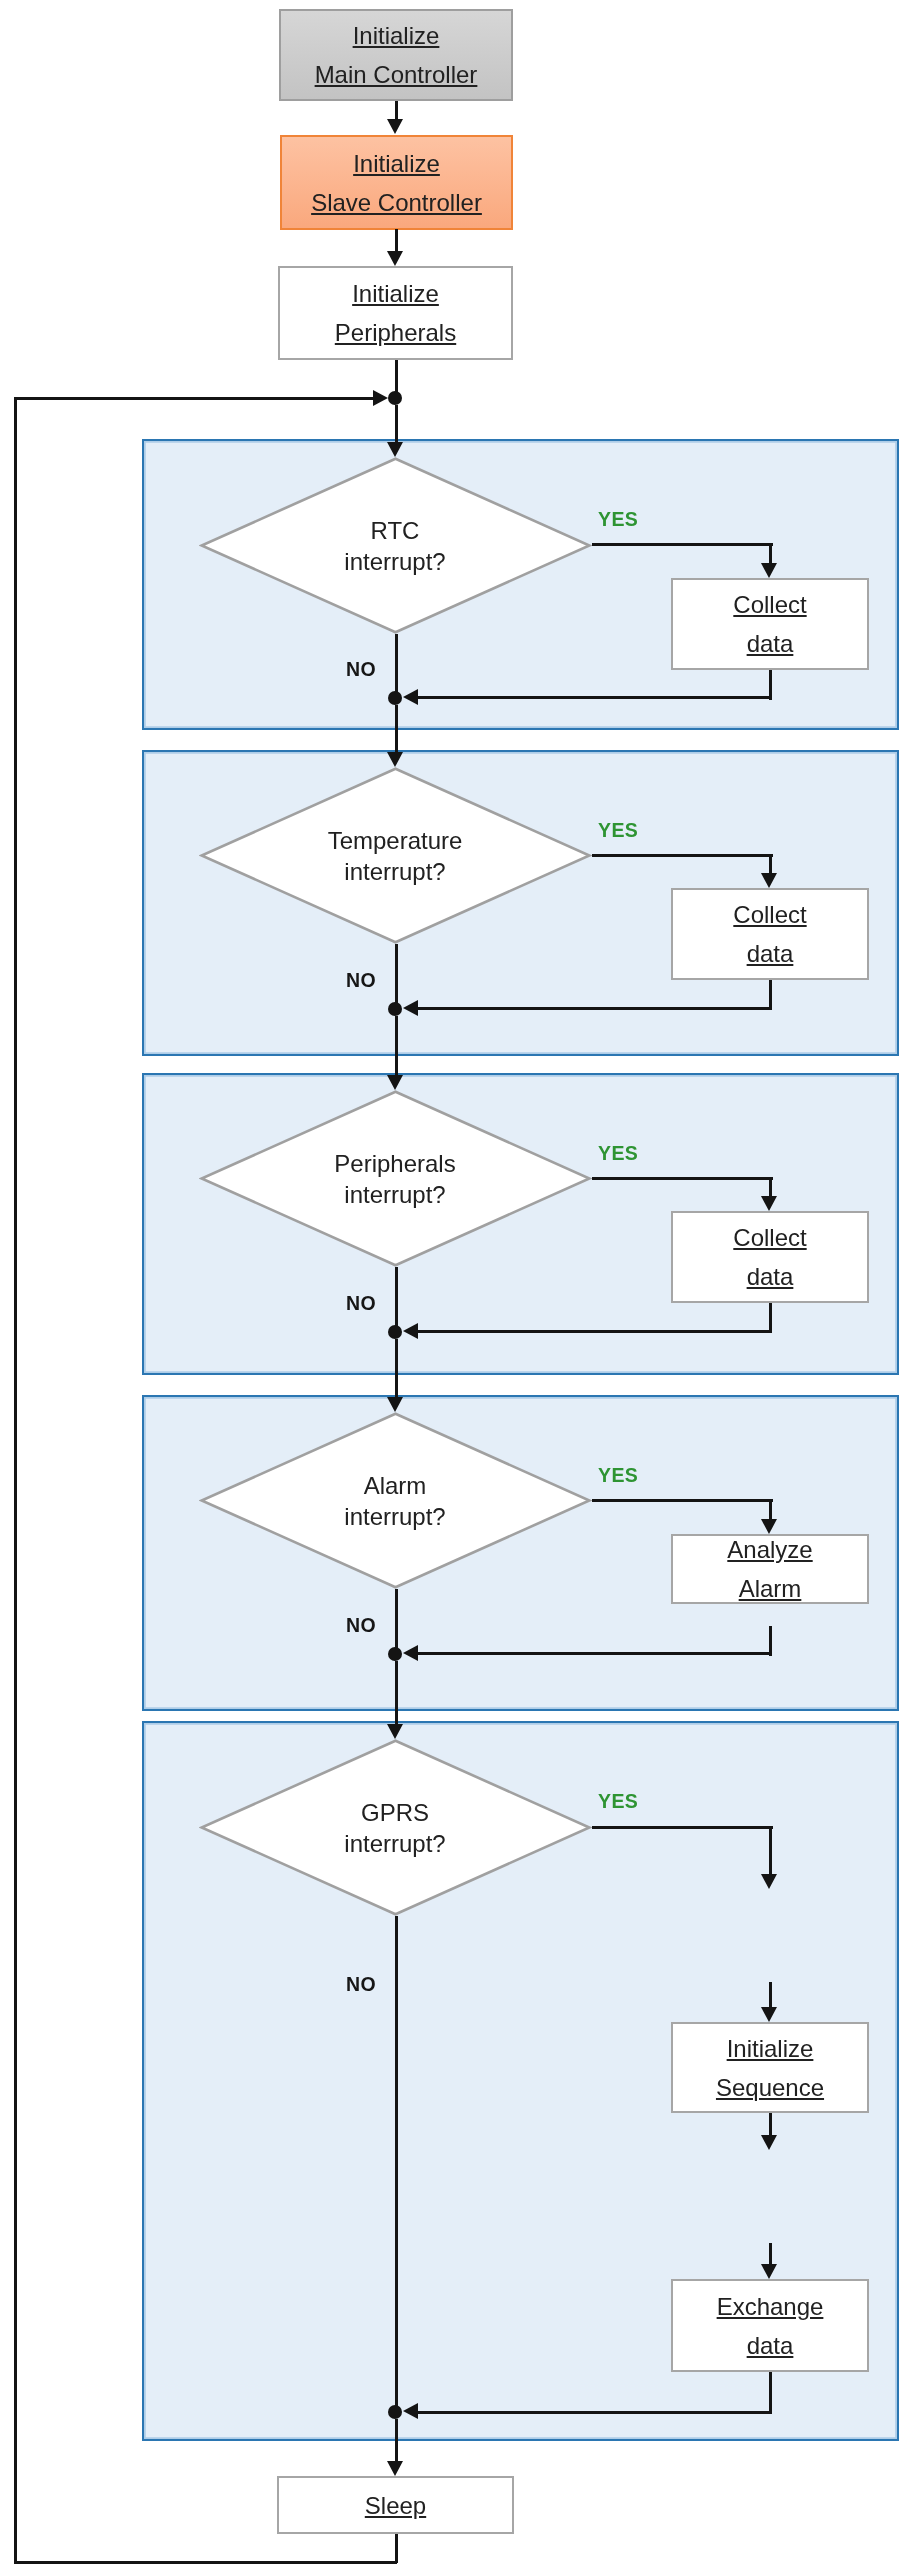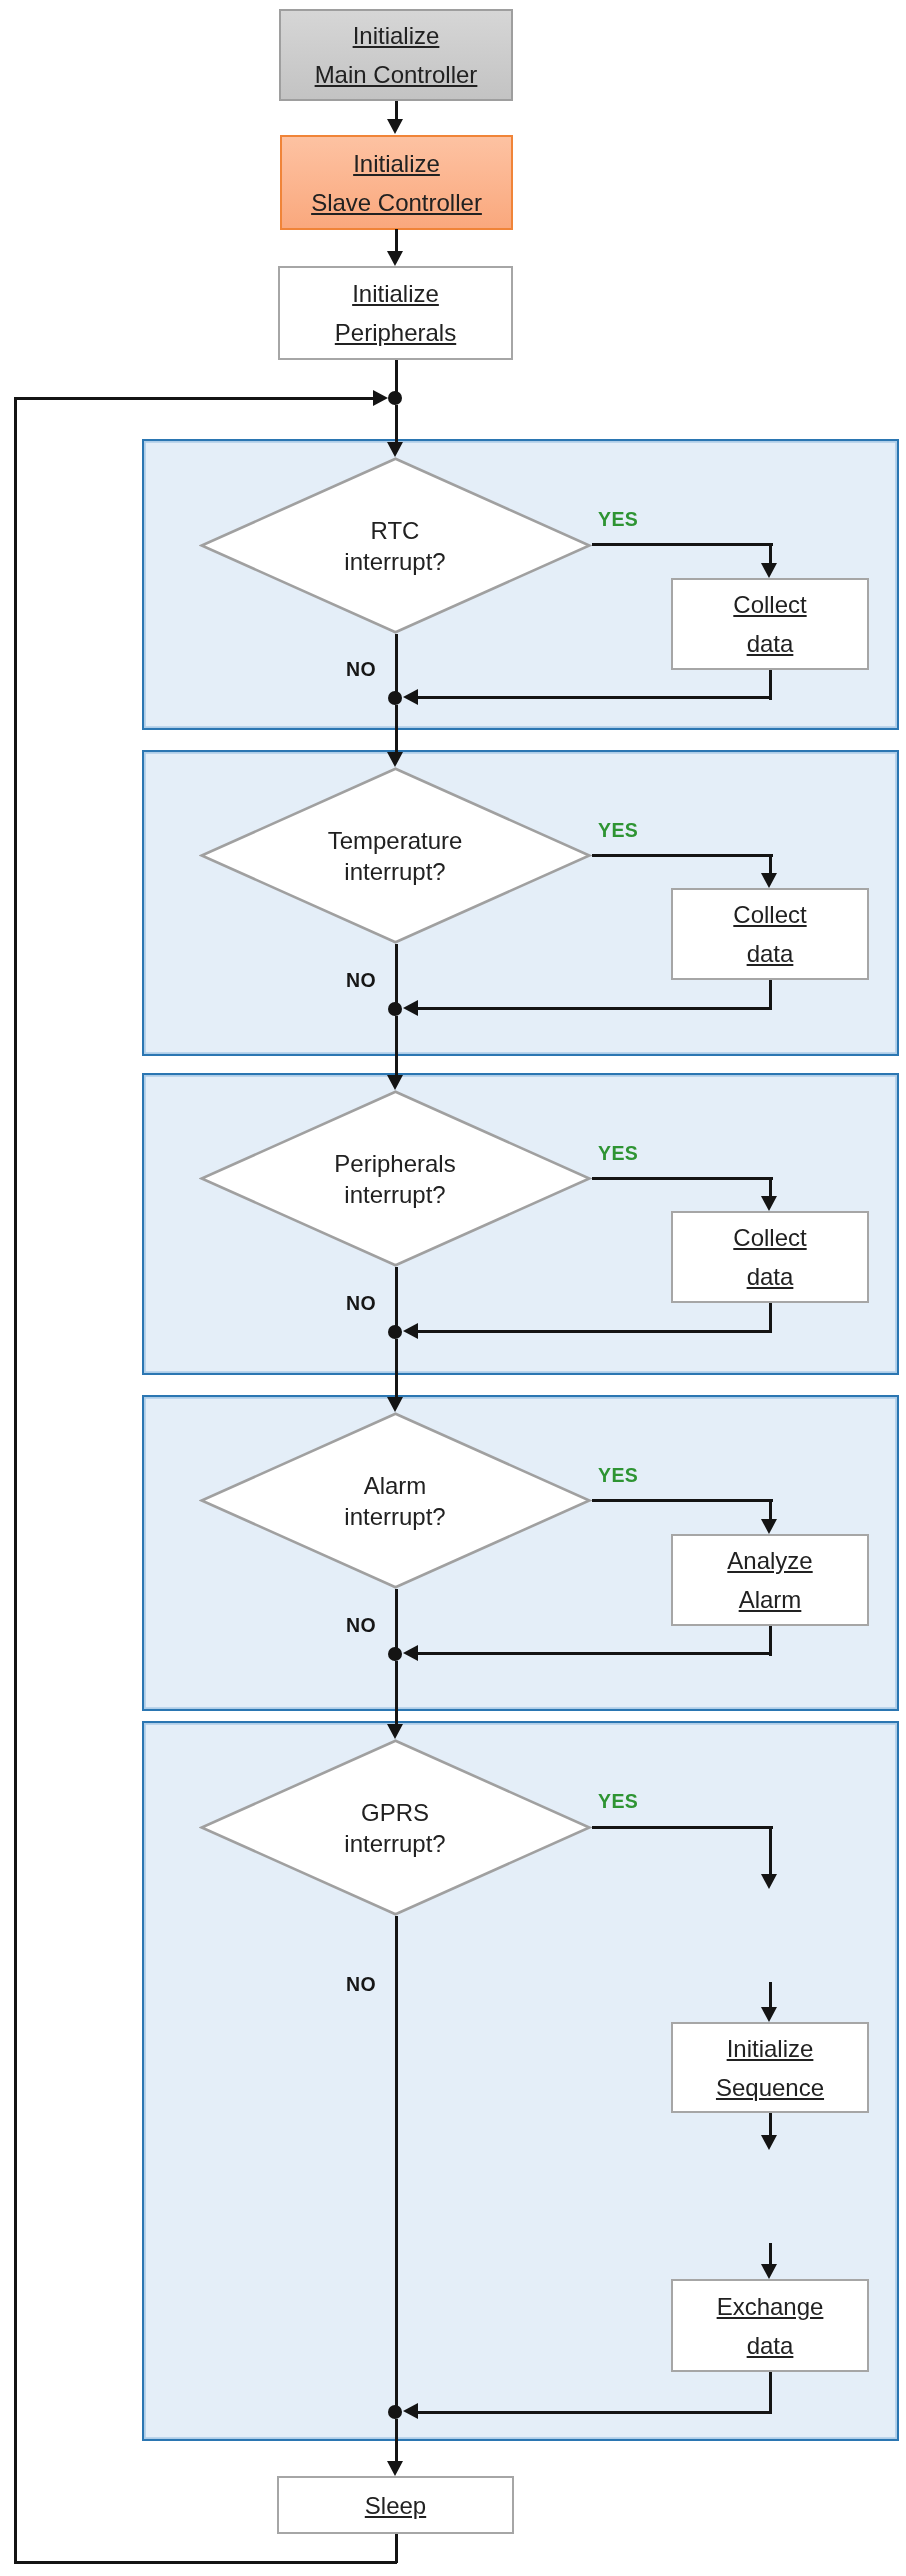--- a/index.html
+++ b/index.html
@@ -132,21 +132,21 @@
 
   <svg class="diamond" style="top:1412px;" viewBox="0 0 444 200" preserveAspectRatio="none">
     <polygon points="222,2 441,100 222,198 3,100" fill="#ffffff" stroke="#a0a0a0" stroke-width="3"></polygon>
   </svg>
   <div class="qtext pre" style="top:1458px;">Alarm
 interrupt?</div>
   <div class="yes" style="top:1464px;">YES</div>
   <div class="hline" style="left:592px;top:1499px;width:181px;"></div>
   <div class="vline" style="left:769px;top:1499px;height:21px;"></div>
   <div class="head-down" style="left:761px;top:1519px;"></div>
-  <div class="node pre" style="left:671px;top:1534px;width:198px;height:92px;">Analyze
+  <div class="node pre" style="left:671px;top:1534px;width:198px;height:70px;">Analyze
 Alarm</div>
   <div class="vline" style="left:769px;top:1626px;height:30px;"></div>
   <div class="hline" style="left:417px;top:1652px;width:355px;"></div>
   <div class="head-left" style="left:403px;top:1645px;"></div>
   <div class="vline" style="left:395px;top:1589px;height:65px;"></div>
   <div class="no" style="top:1614px;">NO</div>
   <div class="dot" style="left:388px;top:1647px;"></div>
   <div class="vline" style="left:395px;top:1661px;height:65px;"></div>
   <div class="head-down" style="left:387px;top:1724px;"></div>
 

